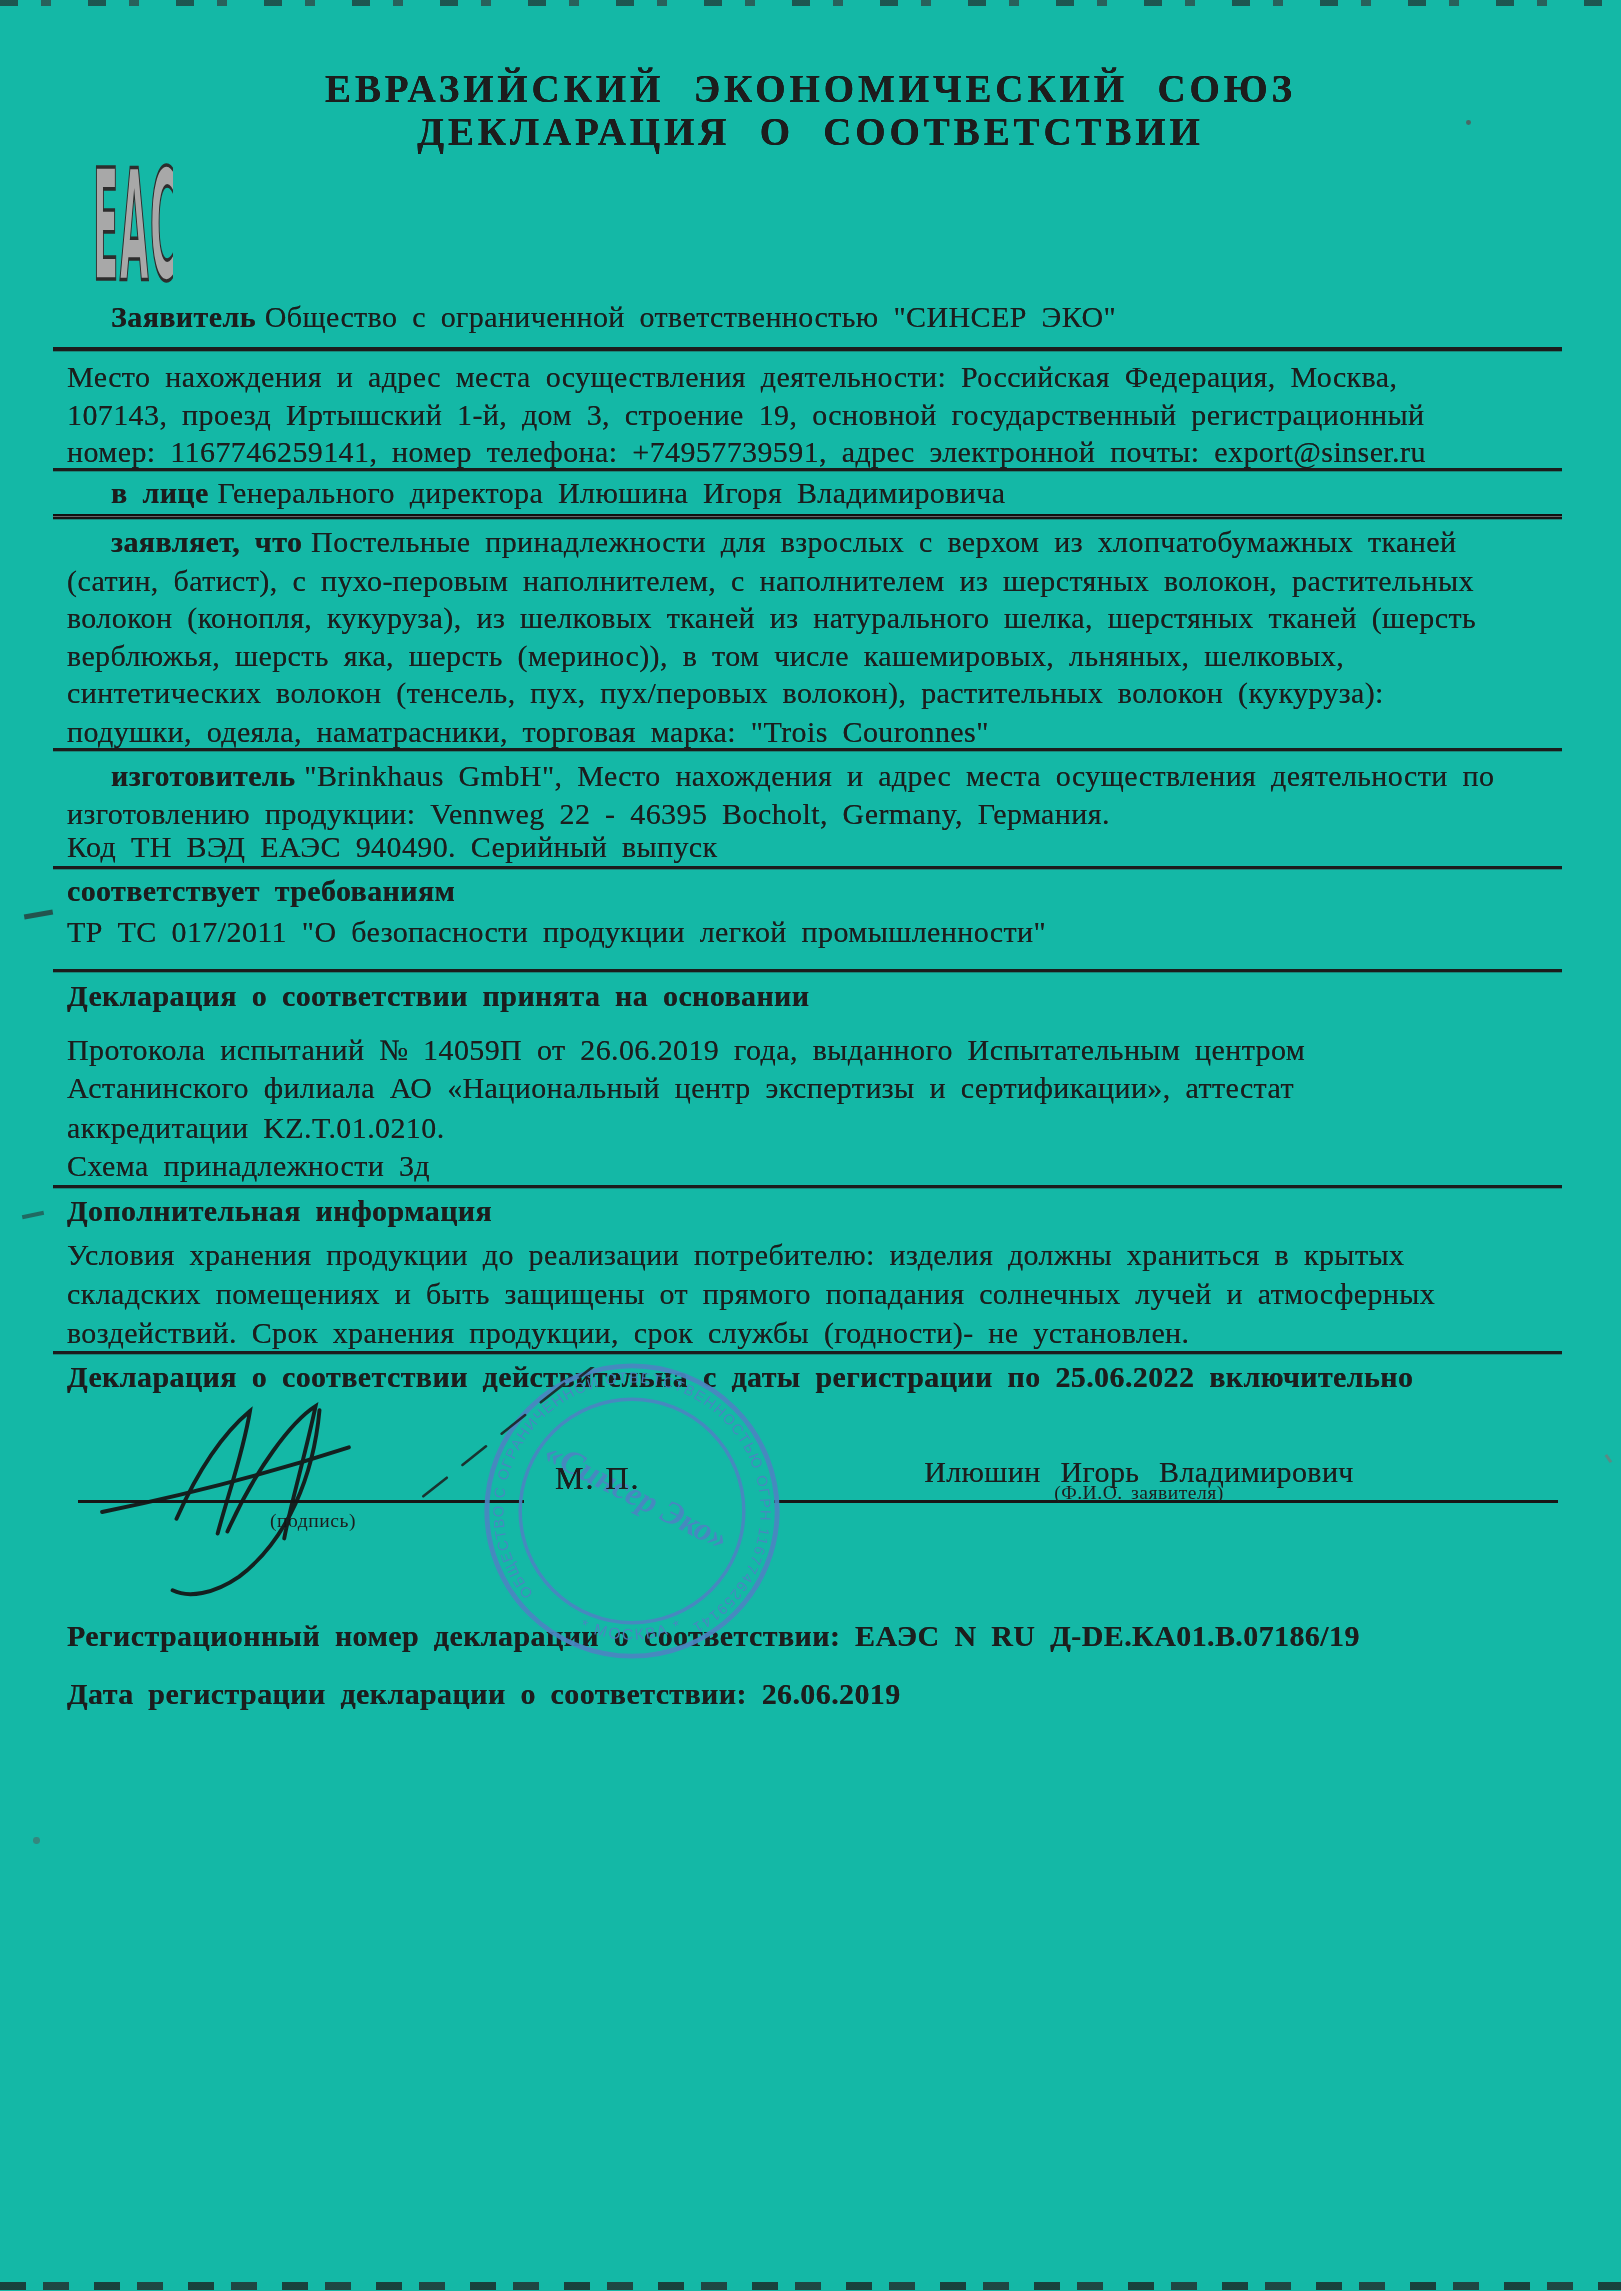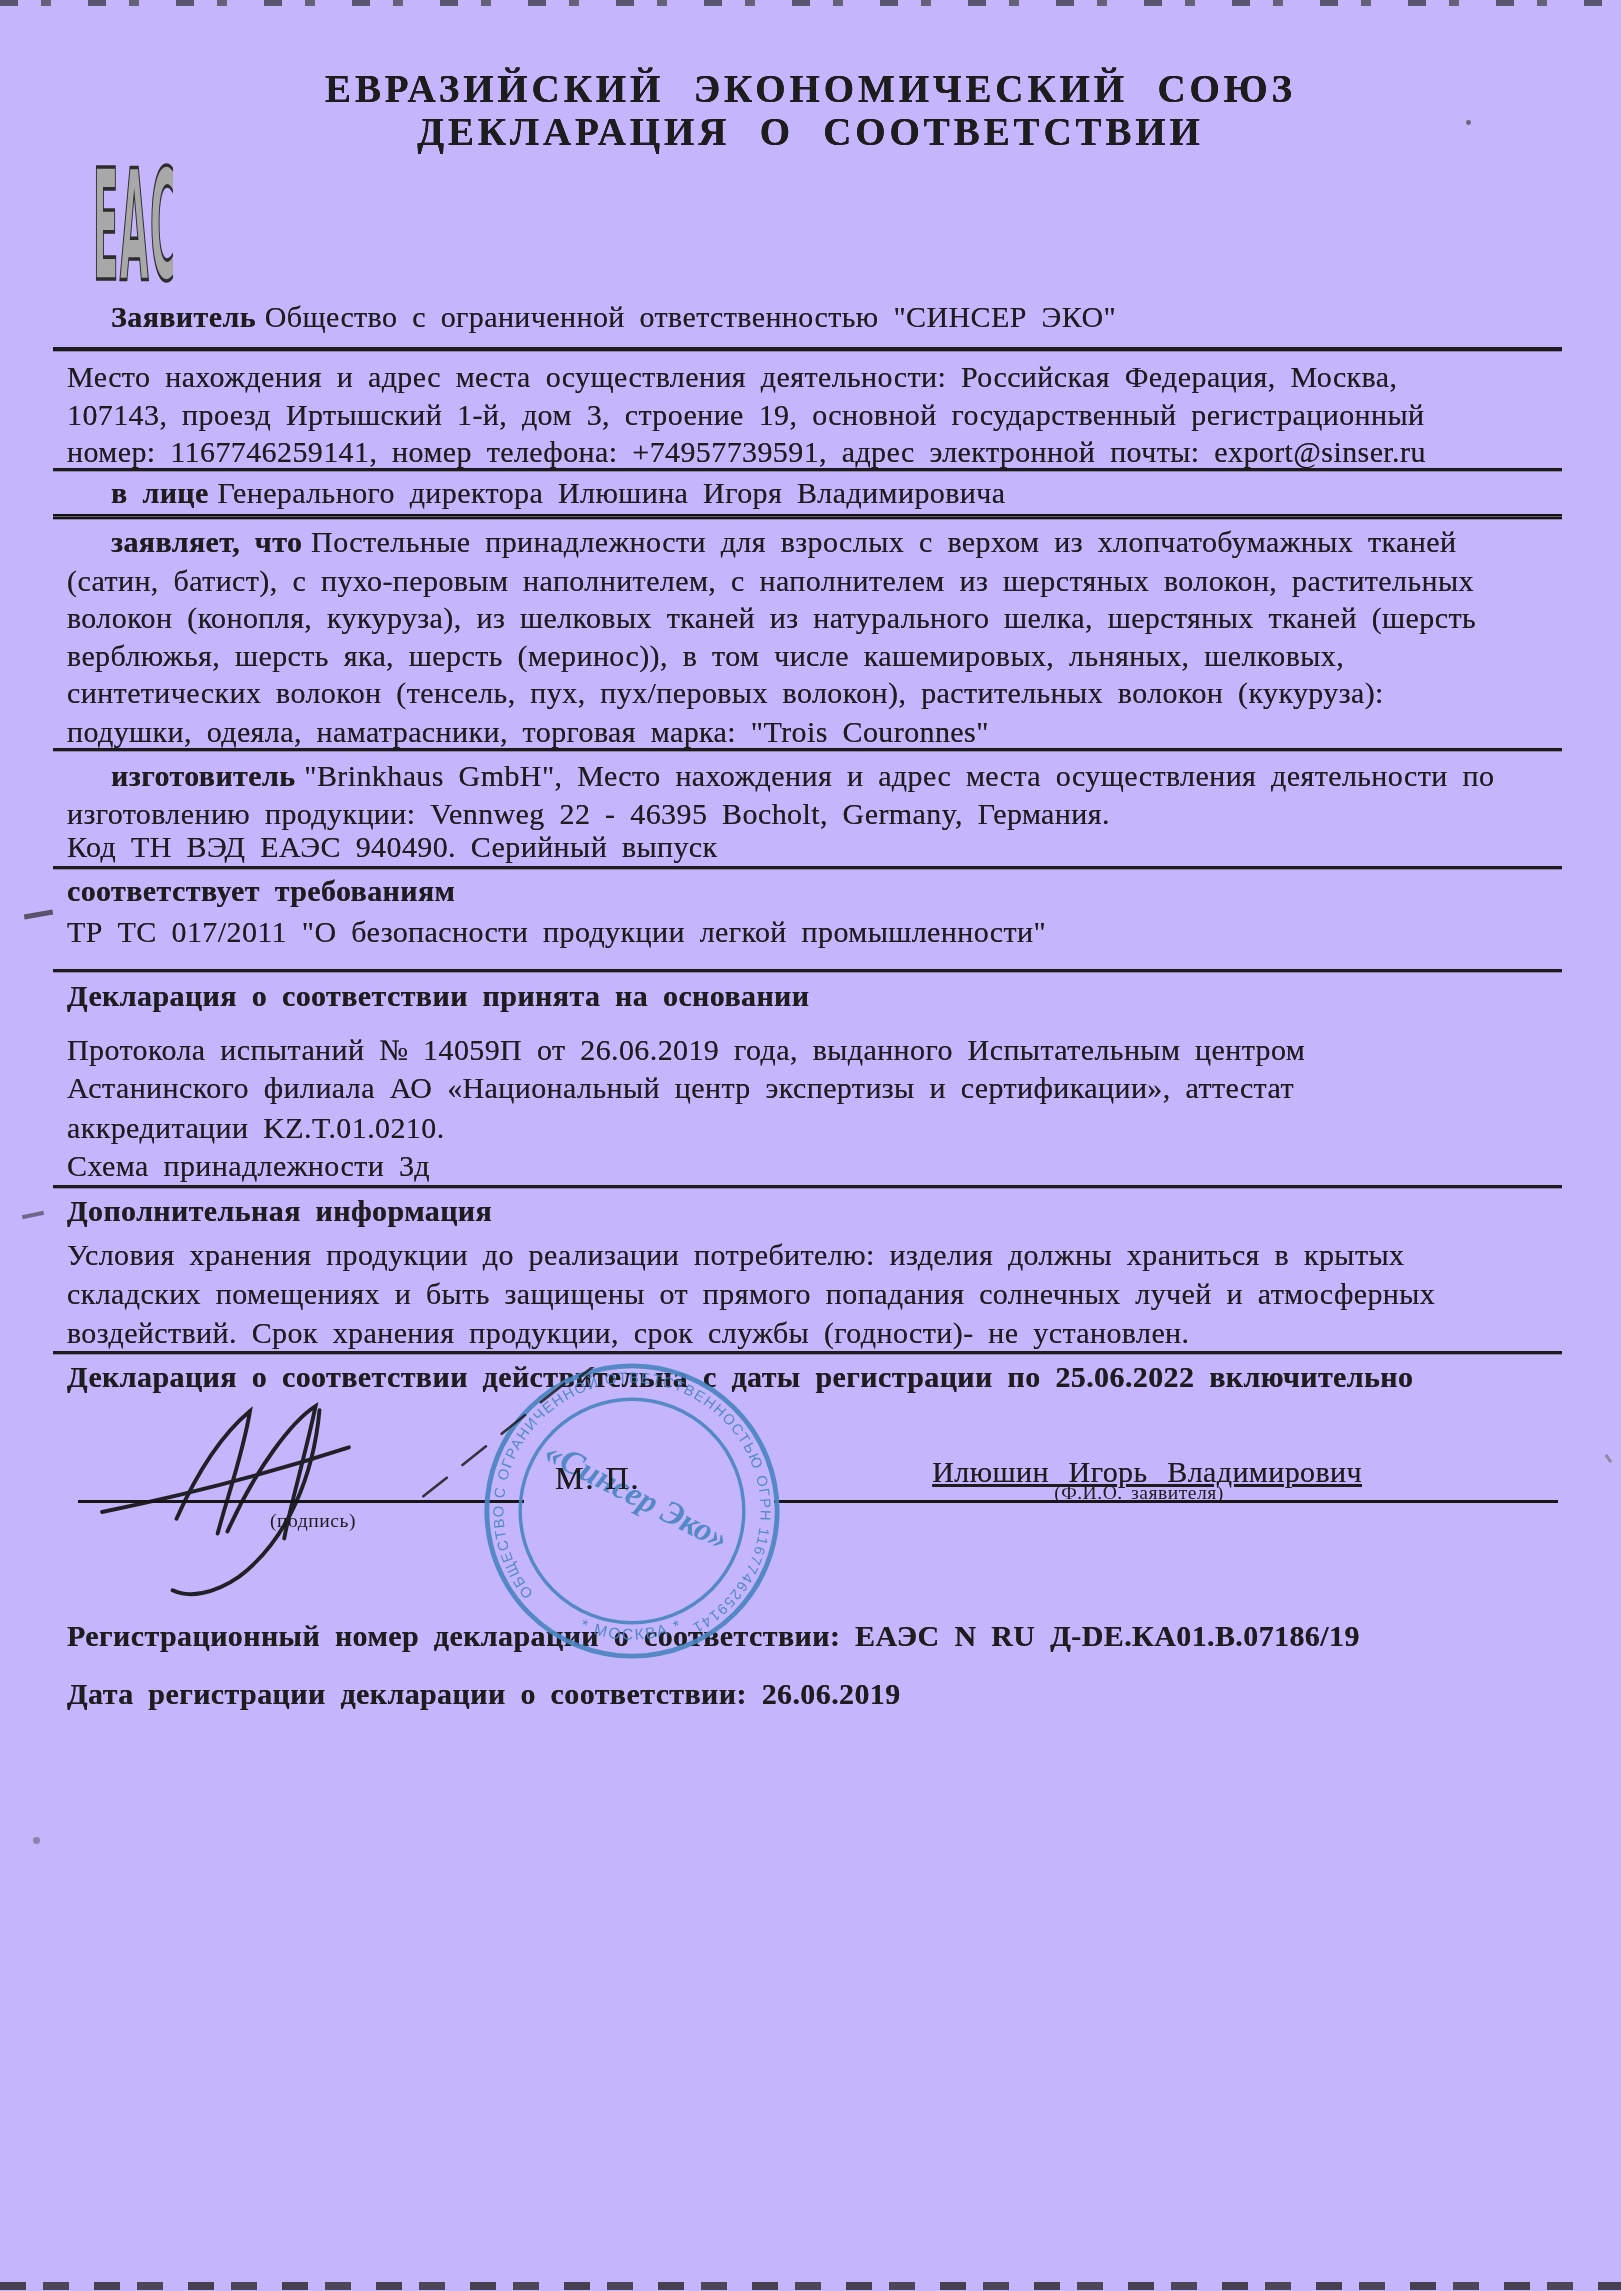--- a/index.html
+++ b/index.html
@@ -1,39 +1,39 @@
 <!DOCTYPE html>
 <html><head>
 <meta charset="utf-8">
 <style>
   html,body{margin:0;padding:0;background:#ececec;}
   #page{
     position:relative;width:1621px;height:2292px;margin:0 auto;
-    background:#c4b5fd;overflow:hidden;
+    background:#14b8a6;overflow:hidden;
     font-family:"Liberation Serif","DejaVu Serif",serif;color:#1d1d1d;
   }
   .abs{position:absolute;}
   .ml{left:67px;}
   .ln{
     white-space:nowrap;font-size:30px;line-height:38px;
     word-spacing:6.9px;letter-spacing:0.4px;
     text-shadow:0 0 0.5px rgba(10,10,10,.65);
   }
   .b{font-weight:bold;}
   .lbl{font-weight:bold;margin-right:8.8px;margin-left:44px;}
   .title{
     left:0;width:1621px;text-align:center;font-weight:bold;
     font-size:39px;line-height:43px;letter-spacing:3.9px;word-spacing:15.7px;
     white-space:nowrap;text-shadow:0 0 0.6px #000;
   }
   .rule{left:53px;width:1509px;height:2.9px;background:#1c1c1c;box-shadow:0 1px 0 rgba(40,40,40,.35);}
   .rule.thick{height:4.9px;background:linear-gradient(#111 0 2px,#666 2px 2.9px,#161616 2.9px 4.9px);}
   .sigline{height:2.9px;background:#171717;}
   .cap{font-size:19.6px;line-height:23.5px;letter-spacing:0.5px;word-spacing:2.9px;white-space:nowrap;text-align:center;}
-  .center{text-align:right;text-decoration:underline;}
+  .center{text-align:center;}
   .mp{font-size:32px;letter-spacing:2px;white-space:nowrap;z-index:3;text-shadow:0 0 0.5px #000;}
   .stamp{z-index:2;filter:blur(0.3px);opacity:.92;}
   .sig{z-index:4;}
   .band{left:0;width:1621px;}
   .band.top{top:0;height:5.9px;opacity:.65;background:repeating-linear-gradient(90deg,#222 0 17.6px,transparent 17.6px 41px,#333 41px 51px,transparent 51px 88px);}
   .band.bot{top:2282px;height:7.8px;opacity:.75;background:repeating-linear-gradient(90deg,#1a1a1a 0 25.5px,transparent 25.5px 43px,#222 43px 69px,transparent 69px 94px);}
   .speck{background:#555;border-radius:50%;}
 </style>
 </head>
 <body>

